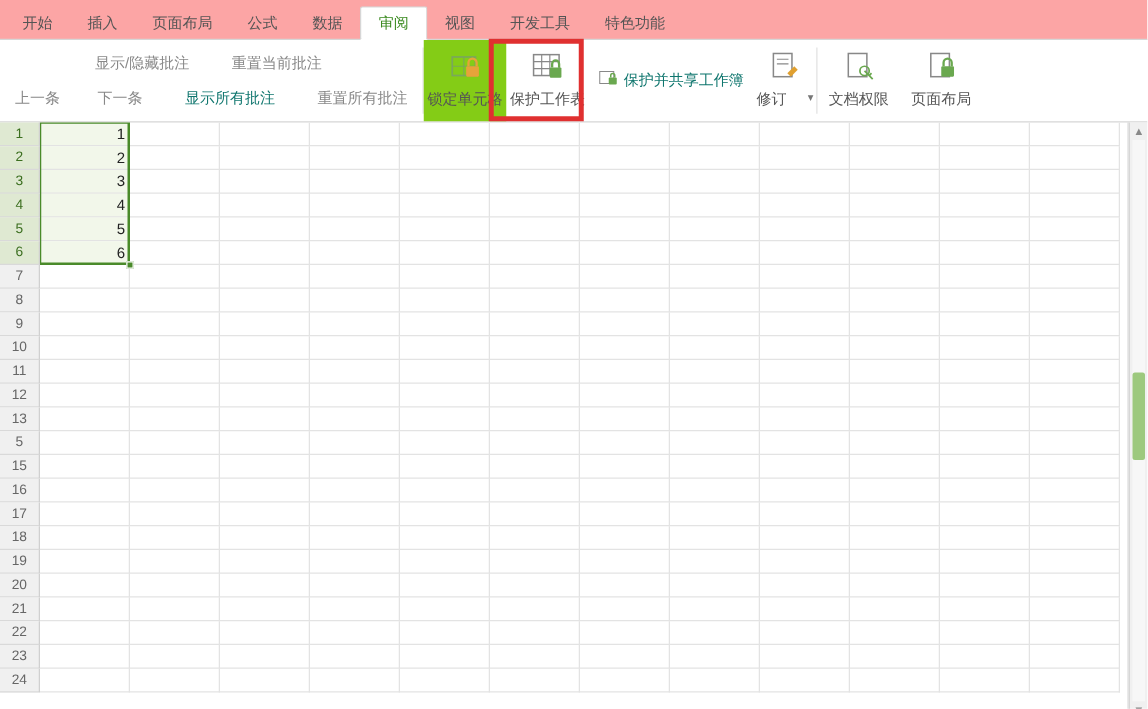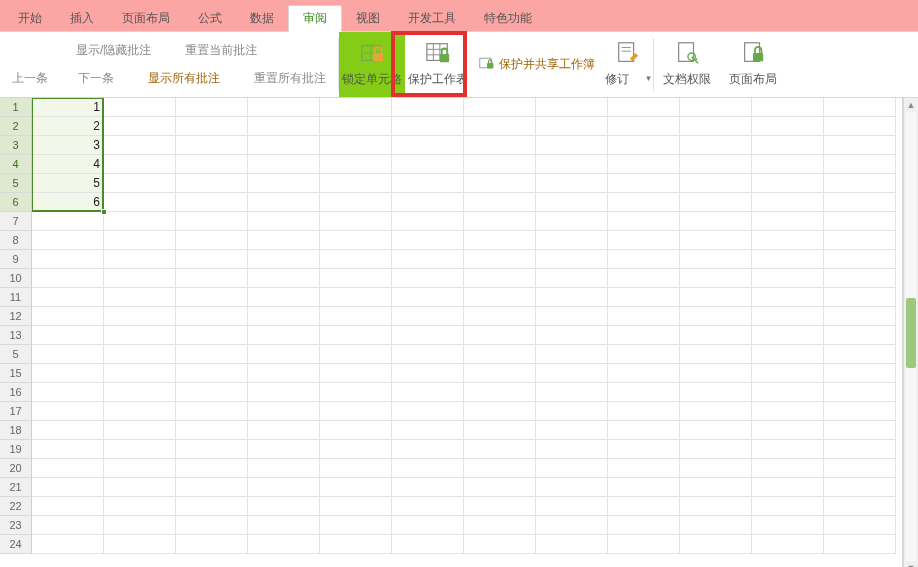--- a/index.html
+++ b/index.html
@@ -61,21 +61,21 @@
     gap: 22px;
   }
   .mini-btn {
     display: flex;
     align-items: center;
     gap: 4px;
     padding: 2px 4px;
     color: #888;
   }
   .mini-btn .ico { font-size: 16px; color: #bbb; }
-  .mini-btn.enabled { color: #a16207; }
+  .mini-btn.enabled { color: #0f766e; }
   .mini-btn.enabled .ico { color: #6aa84f; }
   .mini-label { white-space: nowrap; }
 
   .ribbon-sep {
     width: 1px;
     background: #e2e2e2;
     margin: 6px 0;
   }
 
   .big-btn {

